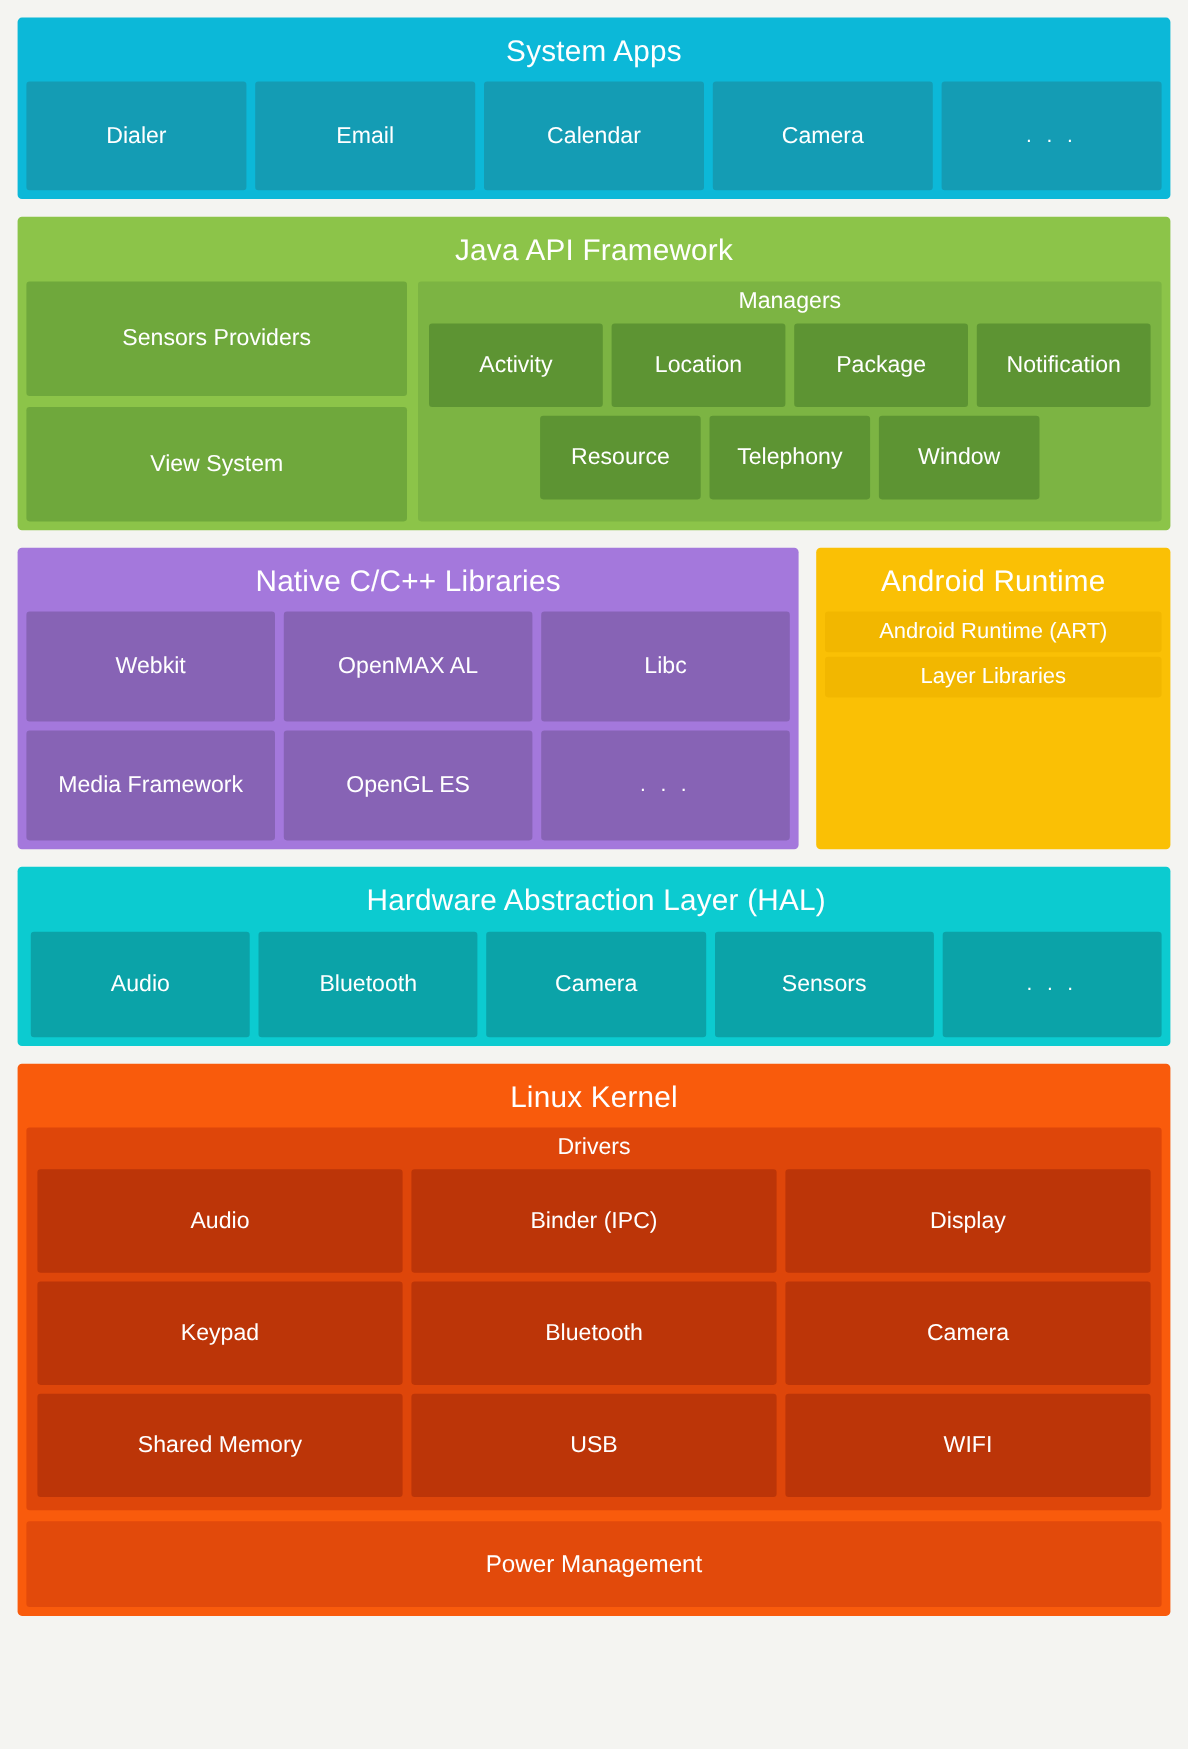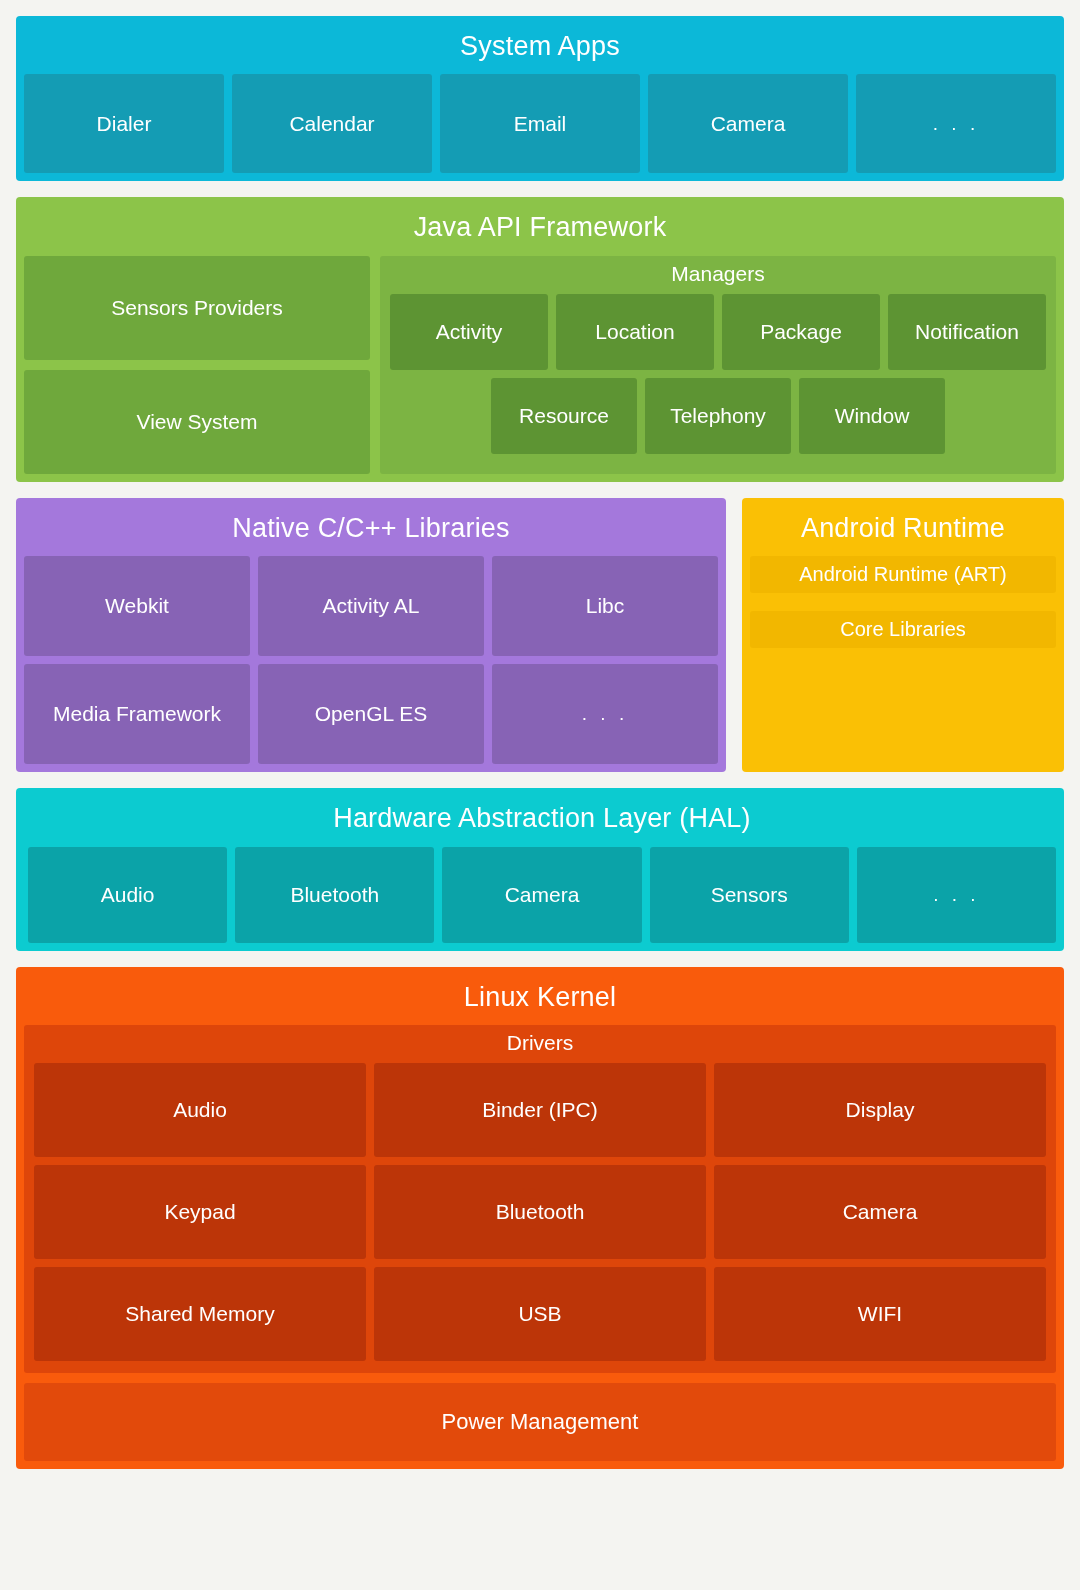--- a/index.html
+++ b/index.html
@@ -96,21 +96,21 @@
   
   .mid-wrap { display: flex; gap: 16px; }
   .layer-native { width: 710px; background: #a478dc; }
   .layer-native .cell { background: #8763b5; height: 100px; }
   .layer-runtime { flex: 1 1 0; background: #fac005; }
   .layer-runtime .cell {
     background: #f2b700;
     height: 100px;
     font-size: 20px;
   }
-  .runtime-stack { display: flex; flex-direction: column; gap: 18px; }
+  .runtime-stack { display: flex; flex-direction: column; gap: 4px; }
 
   
   .layer-hal { background: #0ccbd0; padding-left: 12px; }
   .layer-hal .cell { background: #0ba3a8; height: 96px; }
 
   
   .layer-kernel { background: #f95b0c; }
   .drivers-box {
     background: #de460a;
     border-radius: 3px;
@@ -131,22 +131,22 @@
 </style>
 </head>
 <body>
 
 <div id="stack">
 
   <section class="layer layer-apps">
     <div class="layer-title">System Apps</div>
     <div class="row">
       <div class="cell">Dialer</div>
+      <div class="cell">Email</div>
       <div class="cell">Calendar</div>
-      <div class="cell">Email</div>
       <div class="cell">Camera</div>
       <div class="cell ellipsis">. . .</div>
     </div>
   </section>
 
   <section class="layer layer-framework">
     <div class="layer-title">Java API Framework</div>
     <div class="framework-body">
 
       <div class="framework-left">
@@ -171,35 +171,35 @@
 
     </div>
   </section>
 
   <div class="mid-wrap">
 
     <section class="layer layer-native">
       <div class="layer-title">Native C/C++ Libraries</div>
       <div class="row">
         <div class="cell">Webkit</div>
-        <div class="cell">Activity AL</div>
+        <div class="cell">OpenMAX AL</div>
         <div class="cell">Libc</div>
       </div>
       <div class="row">
         <div class="cell">Media Framework</div>
         <div class="cell">OpenGL ES</div>
         <div class="cell ellipsis">. . .</div>
       </div>
     </section>
 
     <section class="layer layer-runtime">
       <div class="layer-title">Android Runtime</div>
       <div class="runtime-stack">
         <div class="cell">Android Runtime (ART)</div>
-        <div class="cell">Core Libraries</div>
+        <div class="cell">Layer Libraries</div>
       </div>
     </section>
 
   </div>
 
   <section class="layer layer-hal">
     <div class="layer-title">Hardware Abstraction Layer (HAL)</div>
     <div class="row">
       <div class="cell">Audio</div>
       <div class="cell">Bluetooth</div>

